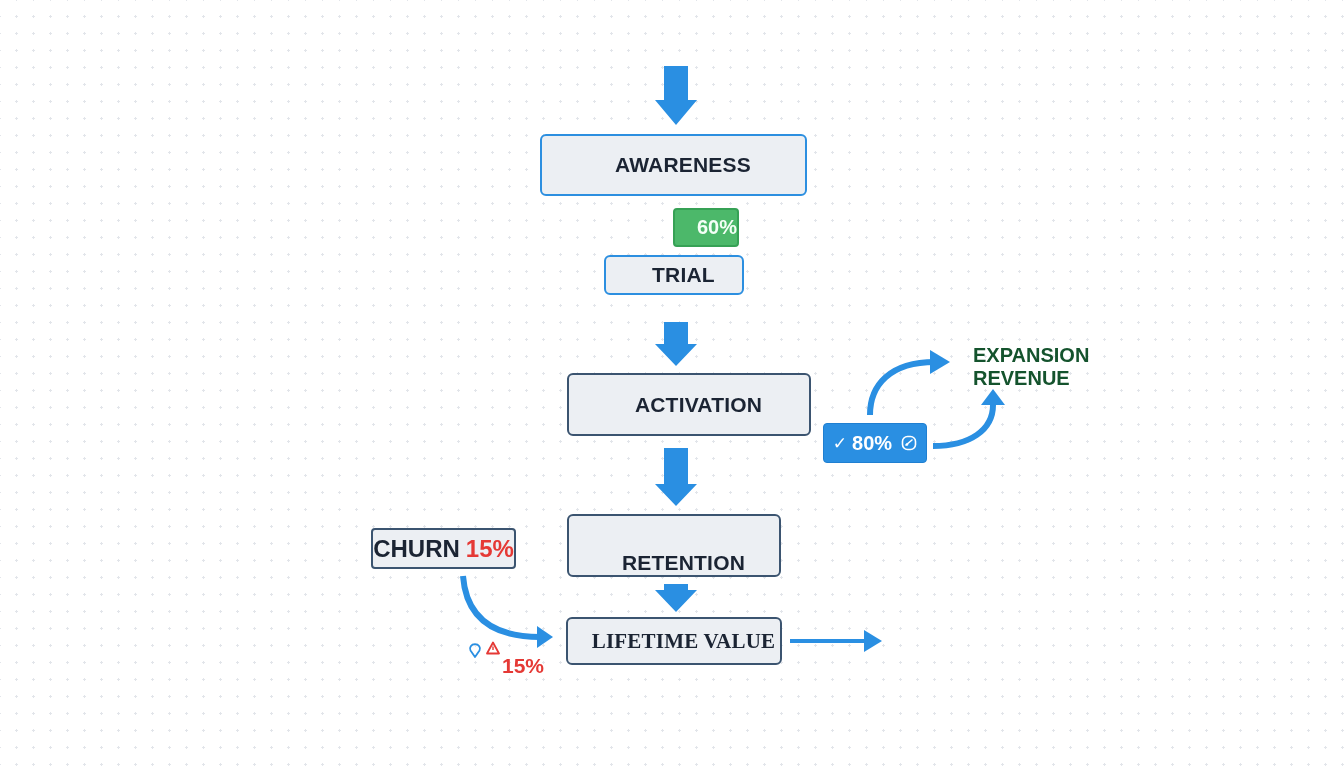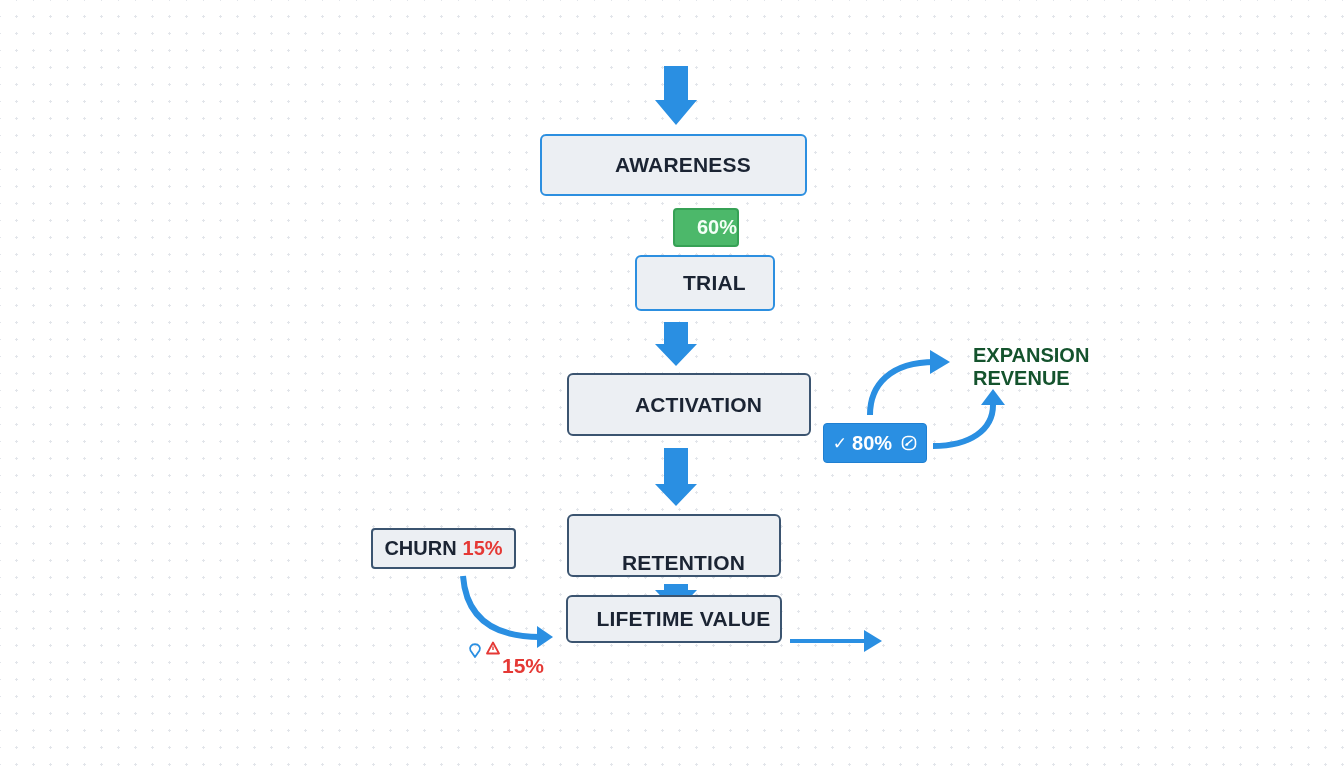--- a/index.html
+++ b/index.html
@@ -35,21 +35,21 @@
   .badge-blue .check { font-size:17px; font-weight:400; }
   .badge-blue .gauge { width:16px; height:16px; margin-left:4px; display:inline-block; }
   .expansion {
     position:absolute; left:957px; top:344px;
     font-weight:700; font-size:20px; color:#14532d; line-height:23px;margin-left:16px;
   }
   .churn-box {
     position:absolute; left:371px; top:528px; width:145px; height:41px;
     box-sizing:border-box; background:#eceff3; border:2px solid #3b5470;
     border-radius:4px; display:flex; align-items:center; justify-content:center;
-    font-weight:700; font-size:20px; color:#1b2433; gap:6px;
+    font-weight:700; font-size:24px; color:#1b2433; gap:6px;
   }
   .red { color:#e53935; }
   .churn-pct {
     position:absolute; left:502px; top:654px;
     font-weight:700; font-size:21px; color:#e53935;
   }
   .small-icon { position:absolute; }
 </style>
 </head>
 <body>
@@ -79,33 +79,33 @@
 </svg>
 
 <div class="stage blue" style="left:540px; top:134px; width:267px; height:62px;">
   <span>AWARENESS</span>
 </div>
 
 <div class="badge-green">
   <span>60%</span>
 </div>
 
-<div class="stage blue" style="left:604px; top:255px; width:140px; height:56px;margin-left:31px;">
+<div class="stage blue" style="left:604px; top:255px; width:140px; height:40px;">
   <span>TRIAL</span>
 </div>
 
 <div class="stage dark" style="left:567px; top:373px; width:244px; height:63px;">
   <span>ACTIVATION</span>
 </div>
 
 <div class="stage dark" style="left:567px; top:514px; width:214px; height:63px;align-items:flex-end;">
   <span>RETENTION</span>
 </div>
 
-<div class="stage dark" style="left:566px; top:595px; width:216px; height:48px;">
+<div class="stage dark" style="left:566px; top:617px; width:216px; height:48px;font-family:Liberation Serif, serif;">
   <span>LIFETIME VALUE</span>
 </div>
 
 <div class="badge-blue">
   <span class="check">✓</span>
   <span>80%</span>
   <svg class="gauge" viewBox="0 0 16 16">
     <rect x="1.5" y="1.5" width="13" height="13" rx="5" fill="none" stroke="#fff" stroke-width="1.6"></rect>
     <path d="M5,10 L11,5" stroke="#fff" stroke-width="1.6" stroke-linecap="round"></path>
     <circle cx="6" cy="9.5" r="1.3" fill="#fff"></circle>

